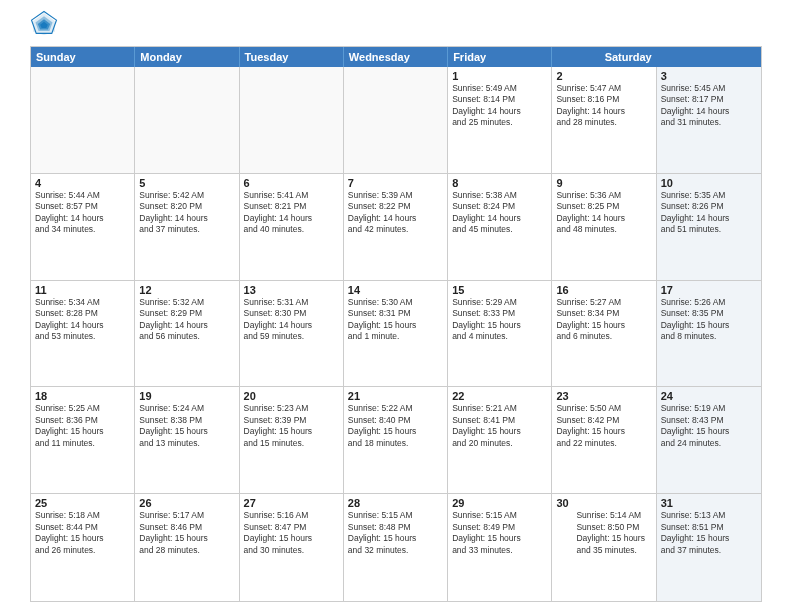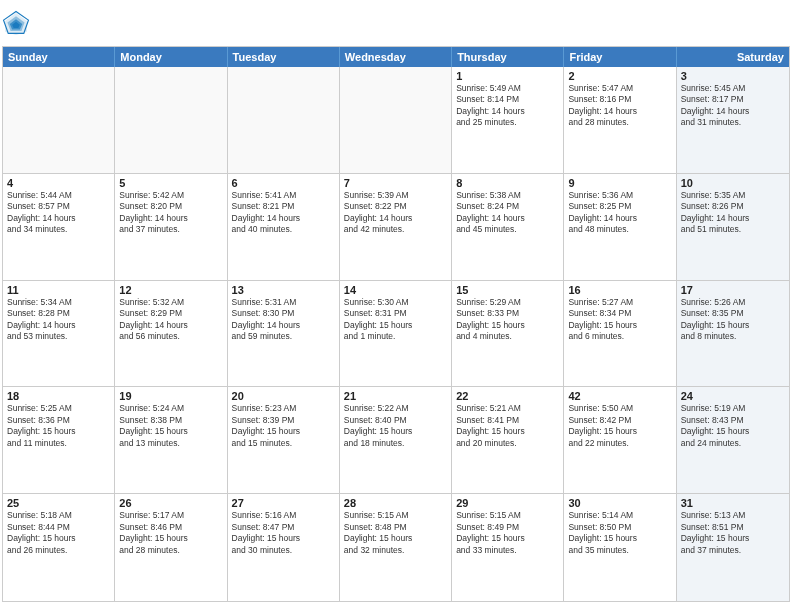--- a/index.html
+++ b/index.html
@@ -6,21 +6,21 @@
     body {
       width: 792px;
       height: 612px;
       font-family: Arial, sans-serif;
       background: #fff;
       overflow: hidden;
     }
     .page {
       width: 792px;
       height: 612px;
-      padding: 10px 2px;
+      padding: 10px 30px;
       display: flex;
       flex-direction: column;
     }
     .header {
       display: flex;
       justify-content: space-between;
       align-items: flex-start;
       margin-bottom: 8px;
     }
     .logo {
@@ -132,21 +132,20 @@
       <div class="title-location"></div>
     </div>
   </div>
 
   <div class="calendar">
     <div class="calendar-header">
     <div class="col-head">Sunday</div>
         <div class="col-head">Monday</div>
         <div class="col-head">Tuesday</div>
         <div class="col-head">Wednesday</div>
-        <div class="col-head">Thursday</div>
         <div class="col-head">Friday</div>
         <div class="col-head">Saturday</div>
       </div>
     <div class="calendar-body">
     <div class="cal-row">
           <div class="cal-cell empty"></div>
           <div class="cal-cell empty"></div>
           <div class="cal-cell empty"></div>
           <div class="cal-cell empty"></div>
           <div class="cal-cell">
@@ -303,21 +302,21 @@
 and 18 minutes.</div>
           </div>
           <div class="cal-cell">
             <span class="day-num">22</span>
             <div class="cell-text" style="white-space: pre-line;">Sunrise: 5:21 AM
 Sunset: 8:41 PM
 Daylight: 15 hours
 and 20 minutes.</div>
           </div>
           <div class="cal-cell">
-            <span class="day-num">42</span>
+            <span class="day-num">23</span>
             <div class="cell-text" style="white-space: pre-line;">Sunrise: 5:50 AM
 Sunset: 8:42 PM
 Daylight: 15 hours
 and 22 minutes.</div>
           </div>
           <div class="cal-cell shaded">
             <span class="day-num">24</span>
             <div class="cell-text" style="white-space: pre-line;">Sunrise: 5:19 AM
 Sunset: 8:43 PM
 Daylight: 15 hours
@@ -355,21 +354,21 @@
           </div>
           <div class="cal-cell">
             <span class="day-num">29</span>
             <div class="cell-text" style="white-space: pre-line;">Sunrise: 5:15 AM
 Sunset: 8:49 PM
 Daylight: 15 hours
 and 33 minutes.</div>
           </div>
           <div class="cal-cell">
             <span class="day-num">30</span>
-            <div class="cell-text" style="white-space: pre-line;">Sunrise: 5:14 AM
+            <div class="cell-text" style="white-space: pre-line; margin-left: 20px;">Sunrise: 5:14 AM
 Sunset: 8:50 PM
 Daylight: 15 hours
 and 35 minutes.</div>
           </div>
           <div class="cal-cell shaded">
             <span class="day-num">31</span>
             <div class="cell-text" style="white-space: pre-line;">Sunrise: 5:13 AM
 Sunset: 8:51 PM
 Daylight: 15 hours
 and 37 minutes.</div>

